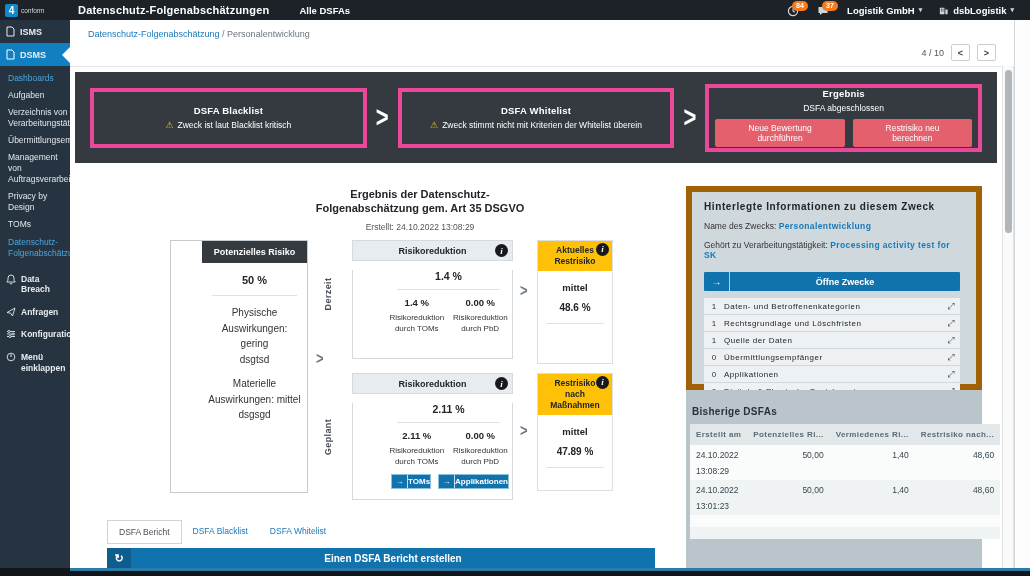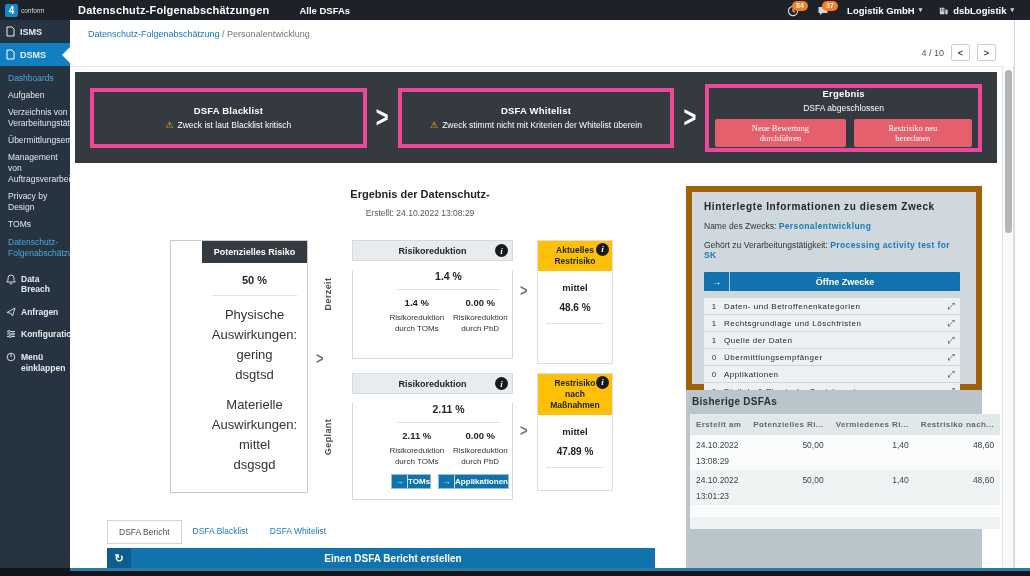--- a/index.html
+++ b/index.html
@@ -41,33 +41,33 @@
 
   
   .banner { position:absolute; left:5px; top:52px; width:922px; height:91px; background:#343a40; display:flex; align-items:center; padding:0 15px; gap:9px; }
   .bn-box { flex:1; height:60px; border:4px solid #ec4899; color:#fff; display:flex; flex-direction:column; align-items:center; justify-content:center; gap:4px; padding:2px 6px; }
   .bn-box.tall { height:68px; }
   .bn-title { font-size:9.5px; font-weight:bold; letter-spacing:.2px; }
   .bn-status { font-size:8.5px; display:flex; align-items:center; gap:4px; }
   .warn { color:#ffc107; font-size:9px; }
   .bn-chevron { color:#fff; font-size:22px; font-weight:900; transform:scaleY(1.35); flex:0 0 auto; }
   .bn-btns { display:flex; gap:8px; margin-top:2px; }
-  .bn-btn { background:#e4606d; color:#fff; border:none; font-size:8.5px; padding:4px 25px; border-radius:2px; cursor:pointer; font-family:Liberation Serif, serif;text-align:center; }
+  .bn-btn { background:#e4606d; color:#fff; border:none; font-size:8.5px; padding:4px 25px; border-radius:2px; cursor:pointer; font-family:Liberation Sans, sans-serif;text-align:center; }
 
   
   .result-title { position:absolute; left:210px; top:168px; width:280px; text-align:center; }
   .rt-line { font-size:11px; font-weight:bold; color:#212529; line-height:1.25; }
   .rt-created { font-size:8.5px; color:#555; margin-top:6px; }
 
   
   .pot-box { position:absolute; left:100px; top:220px; width:138px; height:253px; border:1px solid #c6cbd0; background:#fff;padding-left:31px; }
   .pot-header { height:22px; background:#343a40; color:#fff; font-size:9px; font-weight:bold; display:flex; align-items:center; justify-content:center; }
   .pot-value { font-size:11px; font-weight:bold; color:#212529; text-align:center; margin-top:11px; }
   .pot-divider { border-top:1px solid #dee2e6; margin:9px 10px 0 10px; }
-  .impact { margin-top:9px; font-size:13px; color:#333; text-align:center; line-height:1.55; padding:0 6px; }
+  .impact { margin-top:9px; font-size:10px; color:#333; text-align:center; line-height:1.55; padding:0 6px; }
 
   .chev-grey { position:absolute; color:#6c757d; font-size:13px; font-weight:900; transform:scaleY(1.3); }
   .vlabel { position:absolute; width:60px; text-align:center; transform:rotate(-90deg); font-size:9px; font-weight:bold; color:#495057; letter-spacing:.4px; }
 
   
   .rr-box { position:absolute; width:161px; background:#fff; }
   .rr-header { height:21px; background:#e9ecef; border:1px solid #d5dade; display:flex; align-items:center; justify-content:center; position:relative; font-size:9px; font-weight:bold; color:#212529; }
   .info-icon { position:absolute; right:4px; top:3px; width:13px; height:13px; background:#17191c; color:#fff; border-radius:50%; font-size:9px; font-weight:bold; font-family:"Liberation Serif",serif; font-style:italic; display:flex; align-items:center; justify-content:center; cursor:pointer; }
   .rr-body { border:1px solid #d5dade; border-top:none; background:#fff;padding-left:32px; }
   .rr-total { font-size:10.5px; font-weight:bold; color:#212529; text-align:center; margin-top:9px; }
@@ -106,21 +106,21 @@
   .open-btn { margin-top:12px; height:19px; background:#1173ae; display:flex; align-items:stretch; cursor:pointer; border-radius:1px; }
   .ob-arrow { width:26px; display:flex; align-items:center; justify-content:center; color:#fff; font-size:10px; font-weight:bold; border-right:1px solid rgba(255,255,255,.65); }
   .ob-label { flex:1; display:flex; align-items:center; justify-content:center; color:#fff; font-size:9px; font-weight:bold; }
   .pp-list { margin-top:7px; }
   .pp-item { display:flex; align-items:center; height:16px; margin-bottom:1px; background:#edf1f3; font-size:8px; cursor:pointer; }
   .pp-count { width:20px; text-align:center; color:#333; }
   .pp-label { flex:1; color:#212529; letter-spacing:.5px; }
   .pp-expand { width:18px; text-align:center; color:#333; font-size:9px; }
 
   
-  .history { position:absolute; left:616px; top:370px; width:296px; height:178px; background:#b9c5cb; padding:5px 4px 0 4px; }
+  .history { position:absolute; left:616px; top:370px; width:296px; height:178px; background:#b9c5cb; padding:15px 4px 0 4px; }
   .hist-title { font-size:10px; font-weight:bold; color:#263238; letter-spacing:.3px; margin:1px 0 7px 2px; }
   .hist-table { width:100%; border-collapse:collapse; }
   .hist-table th { background:#e2e7ea; font-size:8px; font-weight:bold; color:#5a6b74; letter-spacing:.4px; text-align:left; padding:6px 6px; white-space:nowrap; }
   .hist-table th.num, .hist-table td.num { text-align:right; }
   .hist-table td { font-size:8.5px; color:#37474f; padding:5px 6px 4px 6px; vertical-align:top; background:#fafbfb; }
   .hist-table tr.alt td { background:#f0f3f4; }
   .hist-table tr.empty td { height:12px; padding:0; }
   .hist-table tr.empty2 td { height:12px; padding:0; background:#f0f3f4; }
   .h-time { display:block; margin-top:6px; }
 
@@ -273,20 +273,21 @@
       <div class="bn-status">DSFA abgeschlossen</div>
       <div class="bn-btns">
         <button class="bn-btn">Neue Bewertung durchführen</button>
         <button class="bn-btn">Restrisiko neu berechnen</button>
       </div>
     </div>
   </div>
 
   <div class="result-title">
     <div class="rt-line">Ergebnis der Datenschutz-</div>
+    <div class="rt-line">Folgenabschätzung gem. Art 35 DSGVO</div>
     <div class="rt-created">Erstellt: 24.10.2022 13:08:29</div>
   </div>
 
   <div class="pot-box">
     <div class="pot-header">Potenzielles Risiko</div>
     <div class="pot-value">50 %</div>
     <div class="pot-divider"></div>
     <div class="impact">
       <div>Physische Auswirkungen: gering</div>
         <div>dsgtsd</div>

